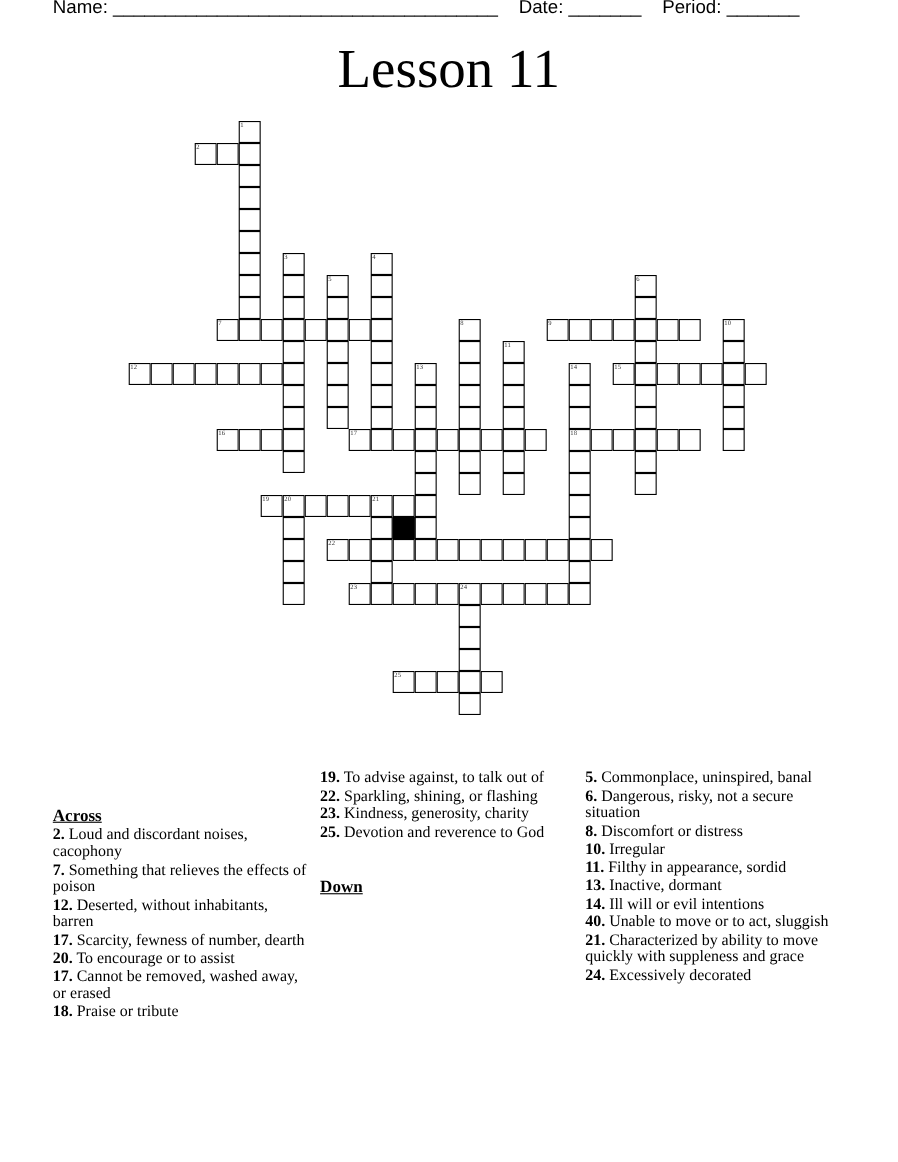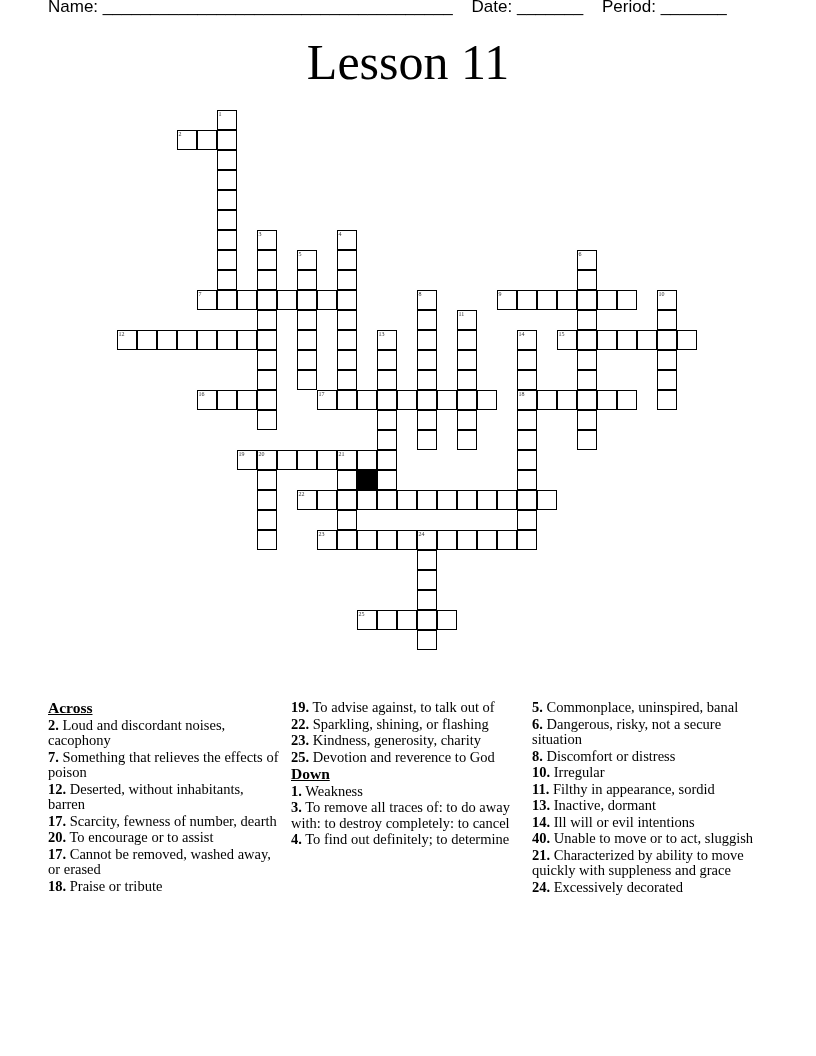--- a/index.html
+++ b/index.html
@@ -21,21 +21,21 @@
   .cell .num {
     position: absolute; left: 1px; top: 0px; font-family: "Liberation Serif", serif;
     font-size: 6px; line-height: 7px; color: #333;
   }
   .clues {
     position: absolute; top: 700px; font-family: "Liberation Serif", serif;
     font-size: 14.5px; line-height: 15.5px;
   }
   .clue { margin: 0 0 1px 0; }
   .clue b { font-weight: bold; }
-  .clue-heading { font-weight: bold; text-decoration: underline; font-size: 15.5px; margin-bottom: 2px; }
+  .clue-heading { font-weight: bold; text-decoration: underline; font-size: 15.5px; margin-bottom: 2px; margin-top: 34px; }
   #col1 { left: 48px; width: 232px; }
   #col2 { left: 291px; width: 225px; }
   #col3 { left: 532px; width: 240px; }
 </style>
 </head>
 <body>
 
 <div class="header-line"><span>Name:</span> <span>_____________________________________</span>    <span>Date:</span> <span>_______</span>    <span>Period:</span> <span>_______</span></div>
 
 <div class="title">Lesson 11</div>
@@ -273,25 +273,20 @@
     </div>
 </div>
 <div class="clues" id="col2">
   <div id="across-b">
       <div class="clue"><b>19.</b><span> To advise against, to talk out of</span></div>
       <div class="clue"><b>22.</b><span> Sparkling, shining, or flashing</span></div>
       <div class="clue"><b>23.</b><span> Kindness, generosity, charity</span></div>
       <div class="clue"><b>25.</b><span> Devotion and reverence to God</span></div>
     </div>
   <div class="clue-heading">Down</div>
-  <div id="down-a">
-      <div class="clue"><b>1.</b><span> Weakness</span></div>
-      <div class="clue"><b>3.</b><span> To remove all traces of: to do away with: to destroy completely: to cancel</span></div>
-      <div class="clue"><b>4.</b><span> To find out definitely; to determine</span></div>
-    </div>
 </div>
 <div class="clues" id="col3">
   <div id="down-b">
       <div class="clue"><b>5.</b><span> Commonplace, uninspired, banal</span></div>
       <div class="clue"><b>6.</b><span> Dangerous, risky, not a secure situation</span></div>
       <div class="clue"><b>8.</b><span> Discomfort or distress</span></div>
       <div class="clue"><b>10.</b><span> Irregular</span></div>
       <div class="clue"><b>11.</b><span> Filthy in appearance, sordid</span></div>
       <div class="clue"><b>13.</b><span> Inactive, dormant</span></div>
       <div class="clue"><b>14.</b><span> Ill will or evil intentions</span></div>

